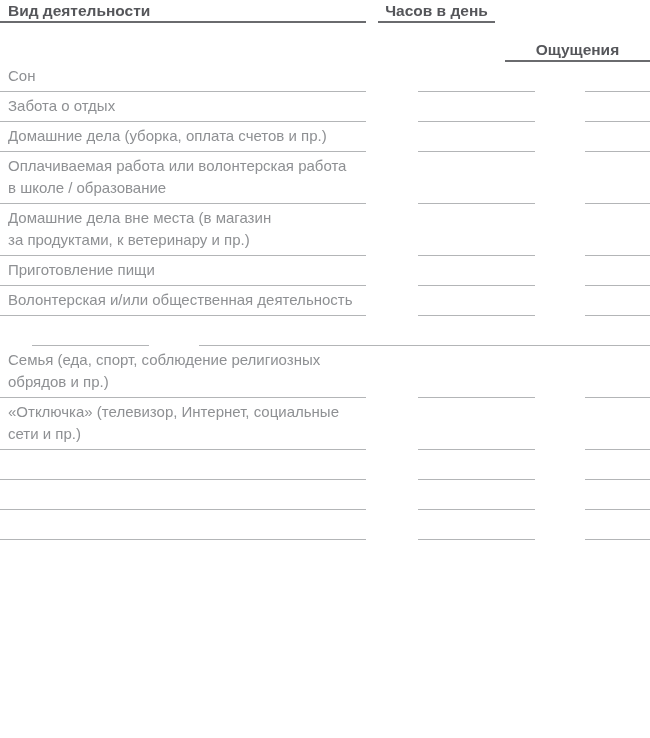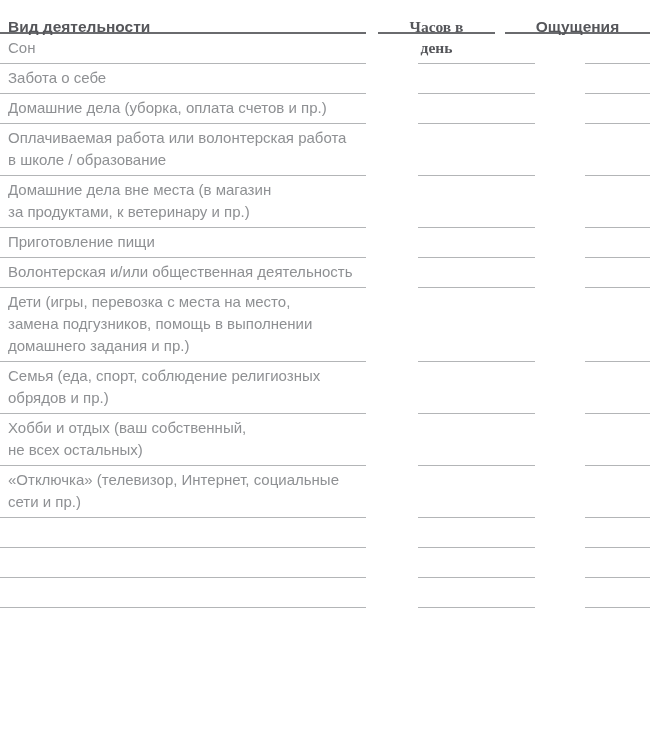--- a/index.html
+++ b/index.html
@@ -28,25 +28,25 @@
   .c3 { flex: 1;      box-sizing: border-box; }
 
   
   .hrow .hcell {
     border-bottom: 2px solid var(--header-rule-color, #6a6b6e);
     color: var(--header-text-color, #55565a);
     font-size: 15.5px;
     font-weight: 700;
     line-height: 21px;
     height: 23px;
-    padding: 16px;
+    padding: 0;
   }
   .hrow .c1 { text-align: left; padding-left: 8px; }
-  .hrow .c2 { text-align: center; font-family: Liberation Serif, serif; }
-  .hrow .c3 { text-align: center; }
+  .hrow .c2 { text-align: center; }
+  .hrow .c3 { text-align: center; margin-top: 39px; }
   .hrow .gap { border-bottom: none; }
 
   
   .trow { min-height: 30px; gap: 20px; }
   .trow .tcell {
     border-bottom: 1.5px solid var(--row-rule-color, #b3b5b7);
     color: var(--body-text-color, #8e9093);
     font-size: 15px;
     line-height: 22px;
     padding: 3px 0 4px 0;
@@ -71,21 +71,21 @@
   <div id="rows">
   <div class="trow">
     <div class="tcell c1">Сон</div>
     <div class="gap g1"></div>
     <div class="tcell c2"></div>
     <div class="gap g2"></div>
     <div class="tcell c3"></div>
   </div>
 
   <div class="trow">
-    <div class="tcell c1">Забота о себе</div>
+    <div class="tcell c1">Забота о отдых</div>
     <div class="gap g1"></div>
     <div class="tcell c2"></div>
     <div class="gap g2"></div>
     <div class="tcell c3"></div>
   </div>
 
   <div class="trow">
     <div class="tcell c1">Домашние дела (уборка, оплата счетов и пр.)</div>
     <div class="gap g1"></div>
     <div class="tcell c2"></div>
@@ -121,46 +121,35 @@
 
   <div class="trow">
     <div class="tcell c1">Волонтерская и/или общественная деятельность</div>
     <div class="gap g1"></div>
     <div class="tcell c2"></div>
     <div class="gap g2"></div>
     <div class="tcell c3"></div>
   </div>
 
   <div class="trow">
-    <div class="tcell c1">Дети (игры, перевозка с места на место,
-замена подгузников, помощь в выполнении
-домашнего задания и пр.)</div>
     <div class="gap g1"></div>
     <div class="tcell c2"></div>
     <div class="gap g2"></div>
     <div class="tcell c3"></div>
   </div>
 
   <div class="trow">
     <div class="tcell c1">Семья (еда, спорт, соблюдение религиозных
 обрядов и пр.)</div>
     <div class="gap g1"></div>
     <div class="tcell c2"></div>
     <div class="gap g2"></div>
     <div class="tcell c3"></div>
   </div>
 
-  <div class="trow">
-    <div class="tcell c1">Хобби и отдых (ваш собственный,
-не всех остальных)</div>
-    <div class="gap g1"></div>
-    <div class="tcell c2"></div>
-    <div class="gap g2"></div>
-    <div class="tcell c3"></div>
-  </div>
 
   <div class="trow">
     <div class="tcell c1">«Отключка» (телевизор, Интернет, социальные
 сети и пр.)</div>
     <div class="gap g1"></div>
     <div class="tcell c2"></div>
     <div class="gap g2"></div>
     <div class="tcell c3"></div>
   </div>
 

